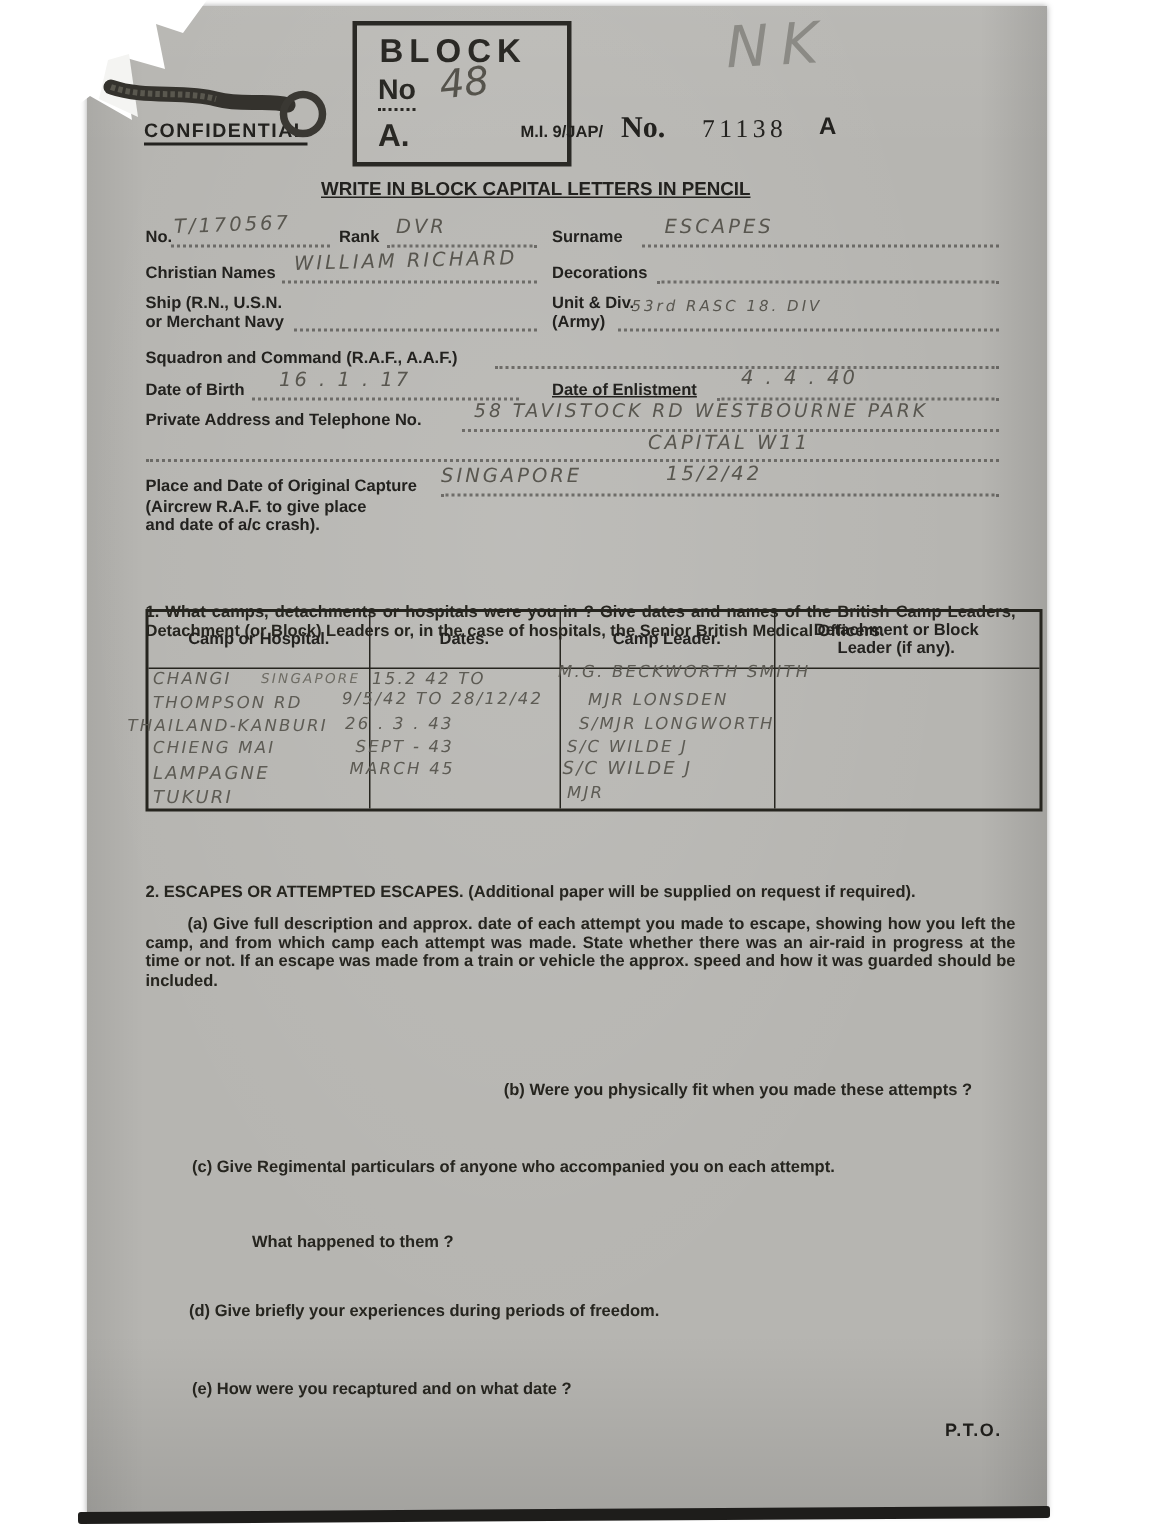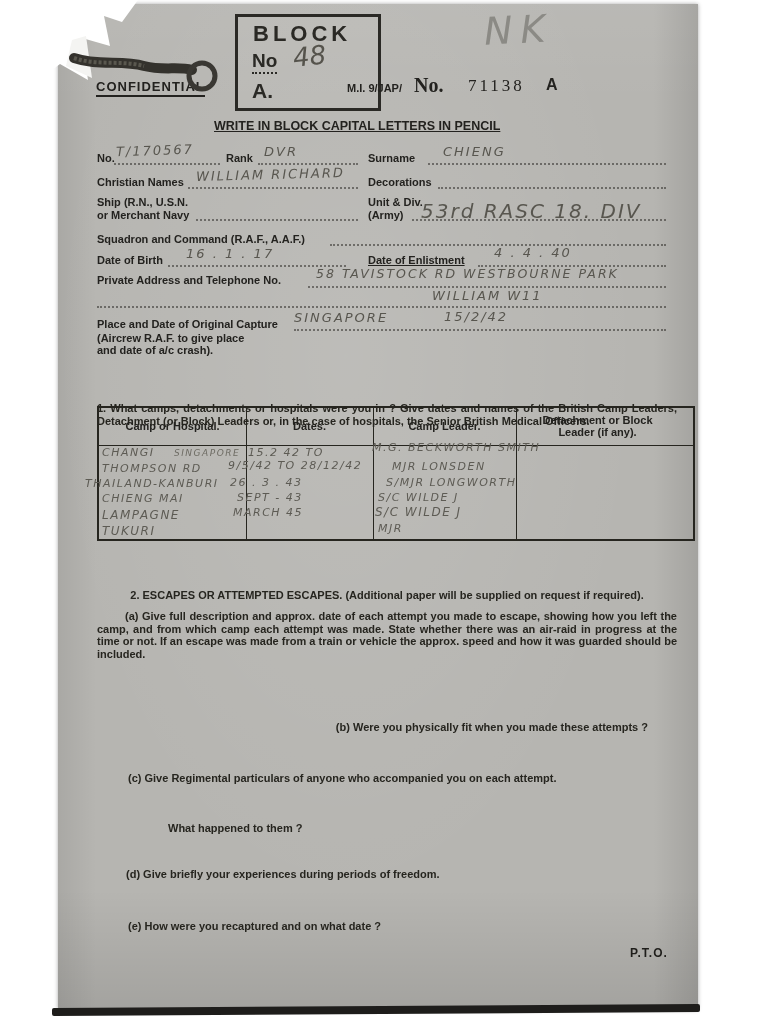--- a/index.html
+++ b/index.html
@@ -70,51 +70,51 @@
 
   <div class="lbl title-underline" style="left:214px;top:119px;font-size:12.5px;">WRITE IN BLOCK CAPITAL LETTERS IN PENCIL</div>
 
   <div class="lbl" style="left:97px;top:152px;">No.</div>
   <div class="hw" style="left:116px;top:143px;transform:rotate(-2deg);">T/170567</div>
   <div class="dots" style="left:114px;top:163px;width:106px;"></div>
   <div class="lbl" style="left:226px;top:152px;">Rank</div>
   <div class="hw" style="left:264px;top:144px;">DVR</div>
   <div class="dots" style="left:258px;top:163px;width:100px;"></div>
   <div class="lbl" style="left:368px;top:152px;">Surname</div>
-  <div class="hw" style="left:443px;top:144px;">CHIENG</div>
+  <div class="hw" style="left:443px;top:144px;">ESCAPES</div>
   <div class="dots" style="left:428px;top:163px;width:238px;"></div>
 
   <div class="lbl" style="left:97px;top:176px;">Christian Names</div>
   <div class="hw" style="left:196px;top:167px;transform:rotate(-1.5deg);">WILLIAM RICHARD</div>
   <div class="dots" style="left:188px;top:187px;width:170px;"></div>
   <div class="lbl" style="left:368px;top:176px;">Decorations</div>
   <div class="dots" style="left:438px;top:187px;width:228px;"></div>
 
   <div class="lbl" style="left:97px;top:196px;">Ship (R.N., U.S.N.</div>
   <div class="lbl" style="left:97px;top:209px;">or Merchant Navy</div>
   <div class="dots" style="left:196px;top:219px;width:162px;"></div>
   <div class="lbl" style="left:368px;top:196px;">Unit &amp; Div.</div>
   <div class="lbl" style="left:368px;top:209px;">(Army)</div>
-  <div class="hw" style="left:421px;top:199px;font-size:20px;">53rd RASC  18. DIV</div>
+  <div class="hw" style="left:421px;top:199px;font-size:10px;">53rd RASC  18. DIV</div>
   <div class="dots" style="left:412px;top:219px;width:254px;"></div>
 
   <div class="lbl" style="left:97px;top:233px;">Squadron and Command (R.A.F., A.A.F.)</div>
   <div class="dots" style="left:330px;top:244px;width:336px;"></div>
 
   <div class="lbl" style="left:97px;top:254px;">Date of Birth</div>
   <div class="hw" style="left:186px;top:246px;">16 . 1 . 17</div>
   <div class="dots" style="left:168px;top:265px;width:178px;"></div>
   <div class="lbl" style="left:368px;top:254px;text-decoration:underline;">Date of Enlistment</div>
   <div class="hw" style="left:494px;top:245px;text-align:center;">4 . 4 . 40</div>
   <div class="dots" style="left:478px;top:265px;width:188px;"></div>
 
   <div class="lbl" style="left:97px;top:274px;">Private Address and Telephone No.</div>
   <div class="hw" style="left:316px;top:266px;font-size:12.5px;">58 TAVISTOCK RD WESTBOURNE PARK</div>
   <div class="dots" style="left:308px;top:286px;width:358px;"></div>
-  <div class="hw" style="left:432px;top:288px;">WILLIAM W11</div>
+  <div class="hw" style="left:432px;top:288px;">CAPITAL W11</div>
   <div class="dots" style="left:97px;top:306px;width:569px;"></div>
 
   <div class="lbl" style="left:97px;top:318px;">Place and Date of Original Capture</div>
   <div class="hw" style="left:294px;top:310px;">SINGAPORE</div>
   <div class="hw" style="left:444px;top:309px;">15/2/42</div>
   <div class="dots" style="left:294px;top:329px;width:372px;"></div>
   <div class="lbl" style="left:97px;top:332px;">(Aircrew R.A.F. to give place</div>
   <div class="lbl" style="left:97px;top:344px;">and date of a/c crash).</div>
 
   <div class="para" style="left:97px;top:366px;width:580px;">1.   What camps, detachments or hospitals were you in ?   Give dates and names of the British Camp Leaders,  Detachment (or Block) Leaders or, in the case of hospitals, the Senior British Medical Officers.</div>
@@ -147,21 +147,21 @@
   <div class="hw hw-sm" style="left:237px;top:491px;">SEPT - 43</div>
   <div class="hw hw-sm" style="left:378px;top:491px;">S/C WILDE J</div>
 
   <div class="hw hw-sm" style="left:102px;top:508px;font-size:12px;">LAMPAGNE</div>
   <div class="hw hw-sm" style="left:233px;top:506px;">MARCH 45</div>
   <div class="hw hw-sm" style="left:375px;top:505px;font-size:12px;">S/C WILDE J</div>
 
   <div class="hw hw-sm" style="left:102px;top:524px;font-size:12px;">TUKURI</div>
   <div class="hw hw-sm" style="left:378px;top:522px;">MJR</div>
 
-  <div class="para" style="left:97px;top:553px;width:580px;text-align:center;">2.   ESCAPES OR ATTEMPTED ESCAPES.   (Additional paper will be supplied on request if required).</div>
+  <div class="para" style="left:97px;top:553px;width:580px;text-align:left;">2.   ESCAPES OR ATTEMPTED ESCAPES.   (Additional paper will be supplied on request if required).</div>
   <div class="para" style="left:97px;top:574px;width:580px;text-indent:28px;">(a)   Give full description and approx. date of each attempt you made to escape, showing how you left the camp,  and from  which camp each attempt was made.   State whether there was an air-raid in progress at the time or not.   If an escape was made from a train or vehicle the approx. speed and how it was guarded should be included.</div>
   <div class="para" style="left:128px;top:685px;width:520px;text-align:right;">(b)   Were you physically fit when you made these attempts ?</div>
   <div class="para" style="left:128px;top:736px;width:520px;text-align:left;">(c)   Give Regimental particulars of anyone who accompanied you on each attempt.</div>
   <div class="para" style="left:168px;top:786px;width:400px;text-align:left;">What happened to them ?</div>
   <div class="para" style="left:126px;top:832px;width:520px;text-align:left;">(d)   Give briefly your experiences during periods of freedom.</div>
   <div class="para" style="left:128px;top:884px;width:520px;text-align:left;">(e)   How were you recaptured and on what date ?</div>
 
   <div class="pto">P.T.O.</div>
 </div>
 

